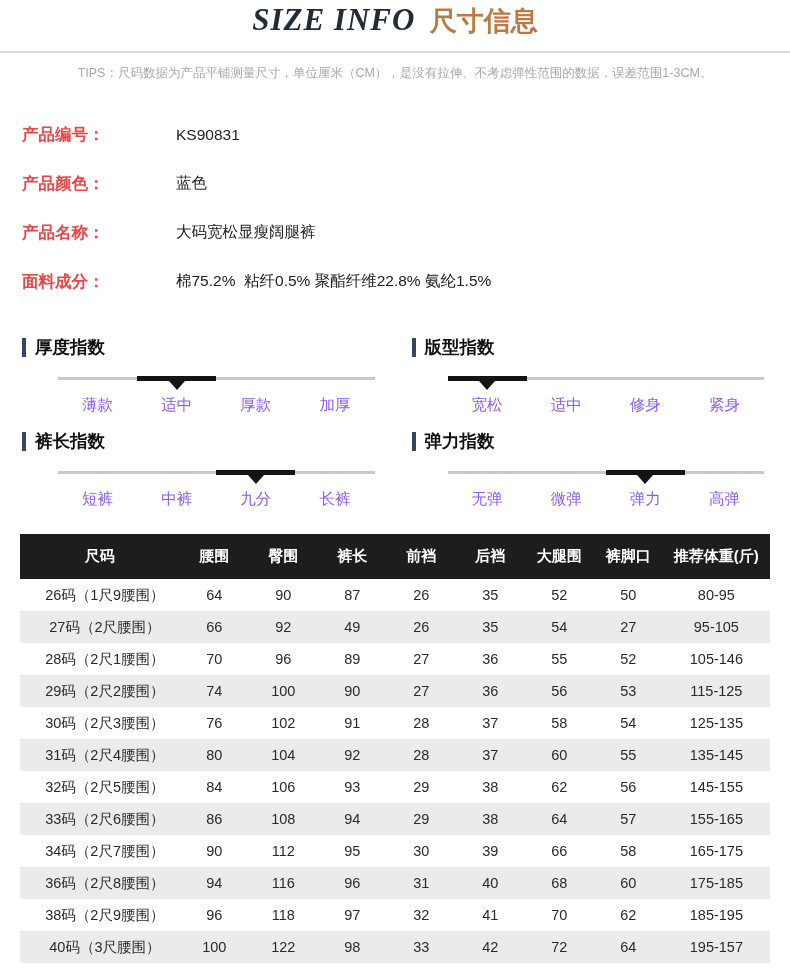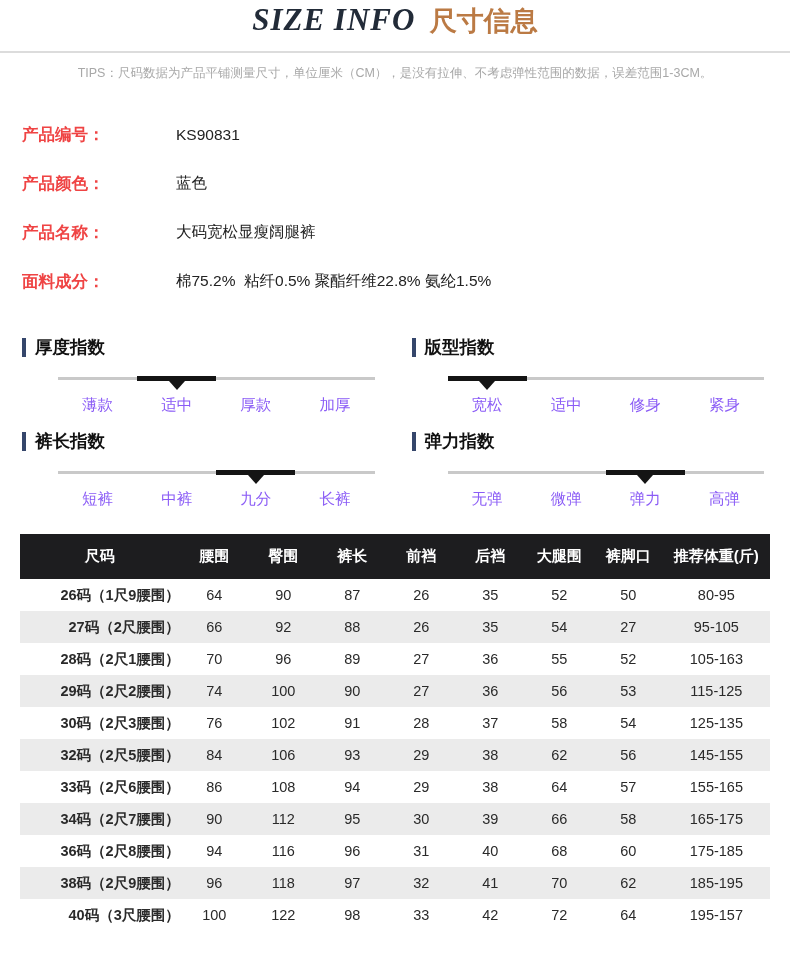--- a/index.html
+++ b/index.html
@@ -54,21 +54,21 @@
   
   .size-table{margin:10px 20px 0;border-collapse:collapse;width:750px;table-layout:fixed;}
   .size-table col.c-size{width:21.3%;}
   .size-table col.c-num{width:9.2%;}
   .size-table col.c-weight{width:14.3%;}
   .size-table th{
     background:var(--header-dark);color:#fff;font-size:15px;font-weight:700;
     height:37px;text-align:center;padding:4px;
   }
   .size-table td{font-size:14.5px;color:#2a2a2a;height:32px;text-align:center;padding:0;}
-  .size-table td:first-child{text-align:right;padding-left:10px;font-weight:bold;}
+  .size-table td:first-child{text-align:center;padding-left:10px;}
   .size-table tbody tr:nth-child(even){background:var(--row-alt);}
 </style>
 </head>
 <body>
 
 <div class="page">
 
   <div class="header">
     <span class="title-en">SIZE INFO</span>
     <span class="title-cn">尺寸信息</span>
@@ -208,37 +208,37 @@
           <td>26</td>
           <td>35</td>
           <td>52</td>
           <td>50</td>
           <td>80-95</td>
         </tr>
         <tr>
           <td>27码（2尺腰围）</td>
           <td>66</td>
           <td>92</td>
-          <td>88</td>
+          <td>49</td>
           <td>26</td>
           <td>35</td>
           <td>54</td>
           <td>27</td>
           <td>95-105</td>
         </tr>
         <tr>
           <td>28码（2尺1腰围）</td>
           <td>70</td>
           <td>96</td>
           <td>89</td>
           <td>27</td>
           <td>36</td>
           <td>55</td>
           <td>52</td>
-          <td>105-163</td>
+          <td>105-146</td>
         </tr>
         <tr>
           <td>29码（2尺2腰围）</td>
           <td>74</td>
           <td>100</td>
           <td>90</td>
           <td>27</td>
           <td>36</td>
           <td>56</td>
           <td>53</td>
@@ -249,20 +249,31 @@
           <td>76</td>
           <td>102</td>
           <td>91</td>
           <td>28</td>
           <td>37</td>
           <td>58</td>
           <td>54</td>
           <td>125-135</td>
         </tr>
         <tr>
+          <td>31码（2尺4腰围）</td>
+          <td>80</td>
+          <td>104</td>
+          <td>92</td>
+          <td>28</td>
+          <td>37</td>
+          <td>60</td>
+          <td>55</td>
+          <td>135-145</td>
+        </tr>
+        <tr>
           <td>32码（2尺5腰围）</td>
           <td>84</td>
           <td>106</td>
           <td>93</td>
           <td>29</td>
           <td>38</td>
           <td>62</td>
           <td>56</td>
           <td>145-155</td>
         </tr>

